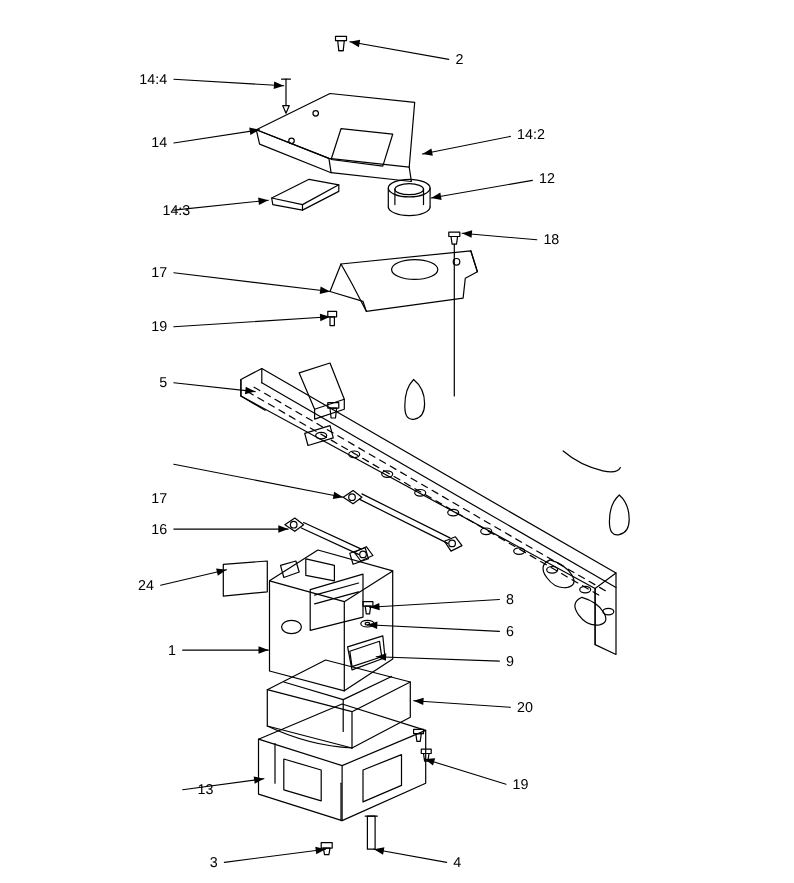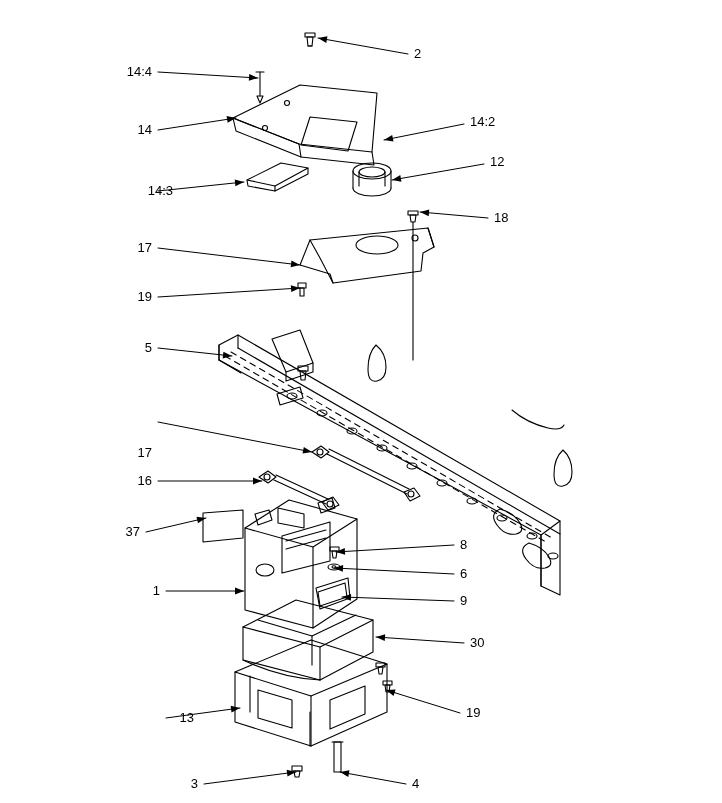--- a/index.html
+++ b/index.html
@@ -279,25 +279,25 @@
       <div class="callout-label lbl-r" style="left: 152px; top: 130px;">14</div>
       <div class="callout-label lbl-l" style="left: 470px; top: 122px;">14:2</div>
       <div class="callout-label lbl-l" style="left: 490px; top: 162px;">12</div>
       <div class="callout-label lbl-r" style="left: 152px; top: 191px; margin-left: 21px;">14:3</div>
       <div class="callout-label lbl-l" style="left: 494px; top: 218px;">18</div>
       <div class="callout-label lbl-r" style="left: 152px; top: 248px;">17</div>
       <div class="callout-label lbl-r" style="left: 152px; top: 297px;">19</div>
       <div class="callout-label lbl-r" style="left: 152px; top: 348px;">5</div>
       <div class="callout-label lbl-r" style="left: 152px; top: 422px; margin-top: 31px;">17</div>
       <div class="callout-label lbl-r" style="left: 152px; top: 481px;">16</div>
-      <div class="callout-label lbl-r" style="left: 140px; top: 532px;">37</div>
+      <div class="callout-label lbl-r" style="left: 140px; top: 532px;">24</div>
       <div class="callout-label lbl-l" style="left: 460px; top: 545px;">8</div>
       <div class="callout-label lbl-l" style="left: 460px; top: 574px;">6</div>
       <div class="callout-label lbl-l" style="left: 460px; top: 601px;">9</div>
       <div class="callout-label lbl-r" style="left: 160px; top: 591px;">1</div>
-      <div class="callout-label lbl-l" style="left: 470px; top: 643px;">30</div>
+      <div class="callout-label lbl-l" style="left: 470px; top: 643px;">20</div>
       <div class="callout-label lbl-r" style="left: 160px; top: 718px; margin-left: 34px;">13</div>
       <div class="callout-label lbl-l" style="left: 466px; top: 713px;">19</div>
       <div class="callout-label lbl-r" style="left: 198px; top: 784px;">3</div>
       <div class="callout-label lbl-l" style="left: 412px; top: 784px;">4</div>
     </div>
 
 </div>
 
 </body></html>

